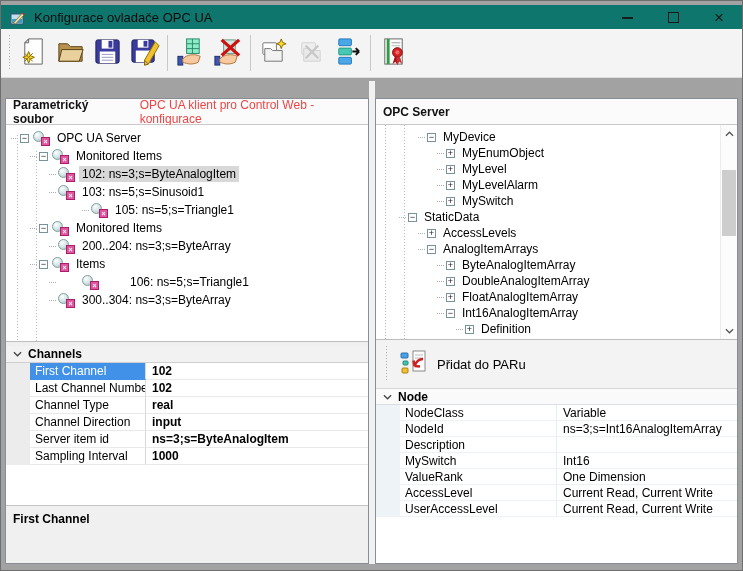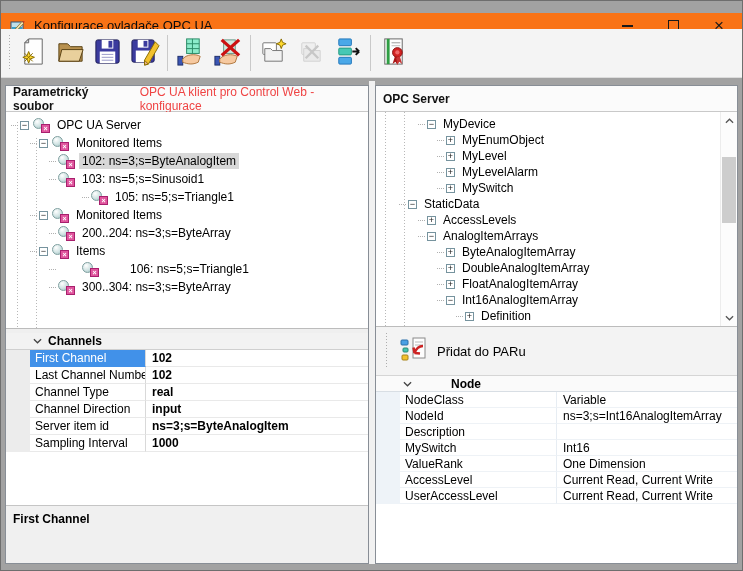--- a/index.html
+++ b/index.html
@@ -2,21 +2,21 @@
 <html><head>
 <meta charset="utf-8">
 <style>
   * { margin:0; padding:0; box-sizing:border-box; }
   html,body { background:#888; }
   body { font-family:"Liberation Sans", sans-serif; }
   #window { position:relative; width:743px; height:571px; background:#a2a2a2; overflow:hidden;
             border:1px solid #6e6e6e; }
 
   
-  .titlebar { position:absolute; top:12px; left:0; right:0; height:25px; background:#f97316;
+  .titlebar { position:absolute; top:4px; left:0; right:0; height:25px; background:#0f766e;
               display:flex; align-items:center; }
   .title-icon { width:16px; height:16px; margin-left:9px; flex:0 0 auto; }
   .title-text { margin-left:8px; font-size:13px; color:#0c0c0c; }
   .win-controls { margin-left:auto; display:flex; height:100%; }
   .win-btn { width:46px; height:100%; display:flex; align-items:center; justify-content:center; }
   .glyph-min { width:11px; border-top:2px solid #1a1a1a; display:inline-block; }
   .glyph-max { width:11px; height:11px; border:1.5px solid #1a1a1a; display:inline-block; }
   .glyph-close { font-size:17px; color:#1a1a1a; line-height:1; }
 
   
@@ -27,21 +27,21 @@
            background-size:1px 100%; background-repeat:no-repeat; background-position:1px 0; }
   .tb-btn { width:37px; height:42px; display:flex; align-items:center; justify-content:center;
             background:transparent; border:none; }
   .tb-btn svg { width:31px; height:31px; }
   .tb-btn.disabled { opacity:.9; }
   .tb-sep { width:1px; height:36px; background:#c9c9c9; margin:0 4px; }
 
   
   .client { position:absolute; top:77px; left:0; right:0; bottom:0; background:#a2a2a2; }
   .splitter { position:absolute; top:3px; bottom:6px; left:368px; width:6px; background:#f1f1f1; }
-  .panel { position:absolute; top:7px; bottom:6px; background:#fff; border:1px solid #888e96;
+  .panel { position:absolute; top:20px; bottom:6px; background:#fff; border:1px solid #888e96;
            display:flex; flex-direction:column; }
   .panel.left  { left:4px;  width:364px; }
   .panel.right { left:374px; right:4px; }
 
   .panel-header { height:26px; flex:0 0 26px; background:#fbfbfb; border-bottom:1px solid #c9c9c9;
                   display:flex; align-items:center; padding-left:7px; font-size:12px; color:#111; }
   .ph-title { font-weight:bold; }
   .ph-sub { margin-left:13px; color:#ef4444; }
 
   
@@ -72,39 +72,39 @@
   .scrollbar { position:absolute; top:0; right:0; bottom:0; width:17px; background:#fcfcfc;
                border-left:1px solid #ececec; display:flex; flex-direction:column; }
   .sb-btn { height:17px; flex:0 0 17px; display:flex; align-items:center; justify-content:center; }
   .sb-btn svg { width:9px; height:6px; }
   .sb-track { flex:1; position:relative; }
   .sb-thumb { position:absolute; left:1px; right:1px; top:28px; height:66px; background:#cdcdcd; }
 
   
   .gap { flex:0 0 5px; background:#efefef; border-top:1px solid #bcbcbc; }
   .prop-table { flex:0 0 auto; background:#fff; }
-  .pt-header { display:flex; align-items:center; background:#f2f2f2; border-bottom:1px solid #cfcfcf;padding-left:20px; }
+  .pt-header { display:flex; align-items:center; background:#f2f2f2; border-bottom:1px solid #cfcfcf; }
   .pt-header .chev { width:22px; display:flex; justify-content:center; }
   .pt-header .chev svg { width:9px; height:6px; }
   .pt-title { font-weight:bold; font-size:12px; color:#000; }
   .pt-row { display:flex; align-items:stretch; }
   .pt-gutter { flex:0 0 24px; }
   .pt-label, .pt-value { display:flex; align-items:center; font-size:12px; color:#000;
                          border-bottom:1px solid #e9e9e9; overflow:hidden; white-space:nowrap; }
   .pt-label { padding-left:5px; }
   .pt-value { padding-left:6px; flex:1; }
 
   #channels-table .pt-header, #channels-table .pt-row { height:17px; }
   #channels-table .pt-gutter { background:#ececec; }
   #channels-table .pt-label { flex:0 0 116px; border-right:1px solid #d9d9d9; }
   #channels-table .pt-value { font-weight:bold; }
   #channels-table .pt-label.selected { background:#4191e9; color:#fff; border-bottom-color:#4191e9; }
 
   #node-table .pt-header, #node-table .pt-row { height:16px; }
-  #node-table .pt-header { background:#fafafa; border-bottom:1px solid #d8dee4;gap:33px; }
+  #node-table .pt-header { background:#fafafa; border-bottom:1px solid #d8dee4; }
   #node-table .pt-gutter { background:#eef3f8; }
   #node-table .pt-label { flex:0 0 157px; border-right:1px solid #e7edf3; }
   #node-table .pt-label, #node-table .pt-value { border-bottom:1px solid #eef2f6; }
 
   .filler { flex:1 1 auto; background:#fff; }
   .desc-panel { flex:0 0 58px; background:#f0f0f0; border-top:1px solid #c5c5c5;
                 padding:6px 7px; font-size:12px; font-weight:bold; color:#000; }
 
   
   .cmd-bar { flex:0 0 48px; background:#f3f3f3; border-top:1px solid #bcbcbc;

